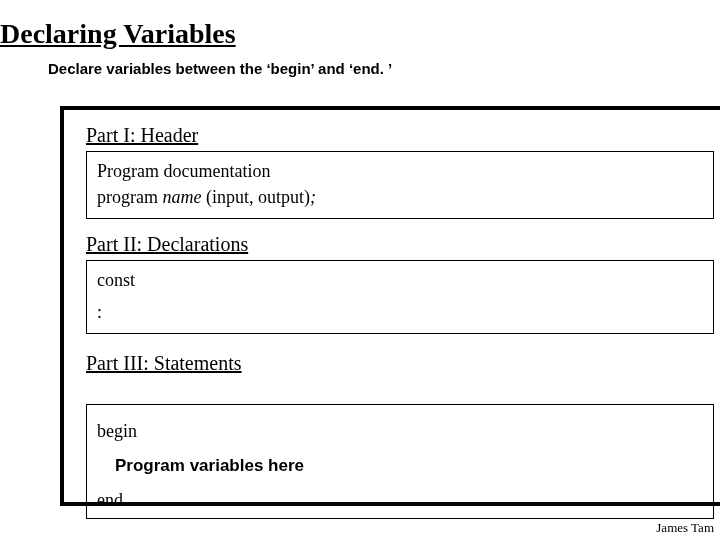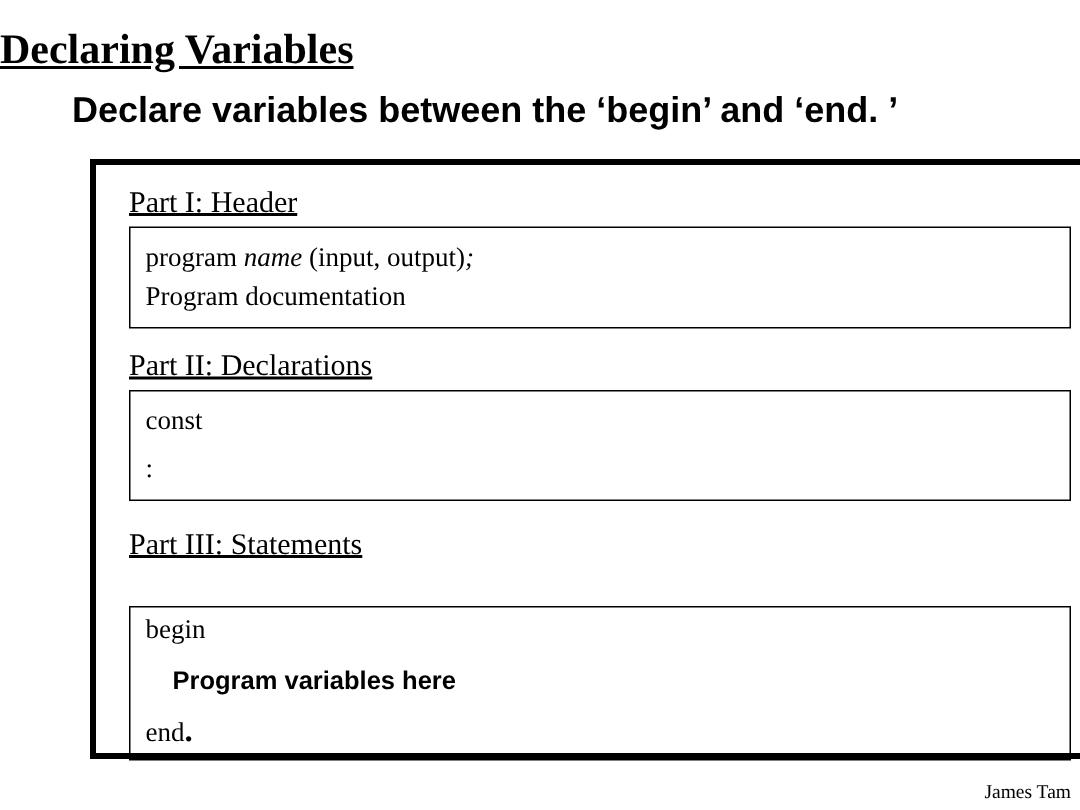--- a/index.html
+++ b/index.html
@@ -17,21 +17,21 @@
   }
   .title {
     font-size: 28px;
     font-weight: bold;
     text-decoration: underline;
     margin: 0 0 10px 0;
   }
   .subtitle {
     font-family: Arial, Helvetica, sans-serif;
     font-weight: bold;
-    font-size: 24px;
+    font-size: 15px;
     margin: 0 0 6px 48px;
   }
   .outer {
     position: absolute;
     left: 60px; top: 106px;
     width: 680px; height: 400px;
     border: 4px solid #000;
     background: #fff;
     padding: 10px 22px 12px 22px;
   }
@@ -47,21 +47,21 @@
     padding: 6px 10px 8px 10px;
     margin: 0 0 18px 0;
     font-size: 18px;
     line-height: 1.45;
   }
   .inner.tight { margin-bottom: 14px; }
   .italic { font-style: italic; }
   .colon-line { margin-top: 6px; font-size: 18px; }
   .stmt-box {
     border: 1px solid #000;
-    padding: 4px 10px 6px 10px;
+    padding: 16px 10px 6px 10px;
     font-size: 18px;
     margin-top: 29px;
   }
   .declare-here {
     font-family: Arial, Helvetica, sans-serif;
     font-weight: bold;
     font-size: 17px;
     margin: 14px 0 10px 18px;
   }
   .end-line { font-size: 18px; }
@@ -77,24 +77,24 @@
 <div class="slide">
 
   <h1 class="title">Declaring Variables</h1>
 
   <div class="subtitle">Declare variables between the ‘begin’ and ‘end. ’</div>
 
   <div class="outer">
 
     <div class="part-heading first">Part I: Header</div>
     <div class="inner tight">
+      <div>Program documentation</div>
       <div>
         <span>program </span><span class="italic">name</span><span> (input, output)</span><span class="italic">;</span>
       </div>
-      <div>Program documentation</div>
     </div>
 
     <div class="part-heading">Part II: Declarations</div>
     <div class="inner">
       <div>const</div>
       <div class="colon-line">:</div>
     </div>
 
     <div class="part-heading">Part III: Statements</div>
     <div class="stmt-box">

